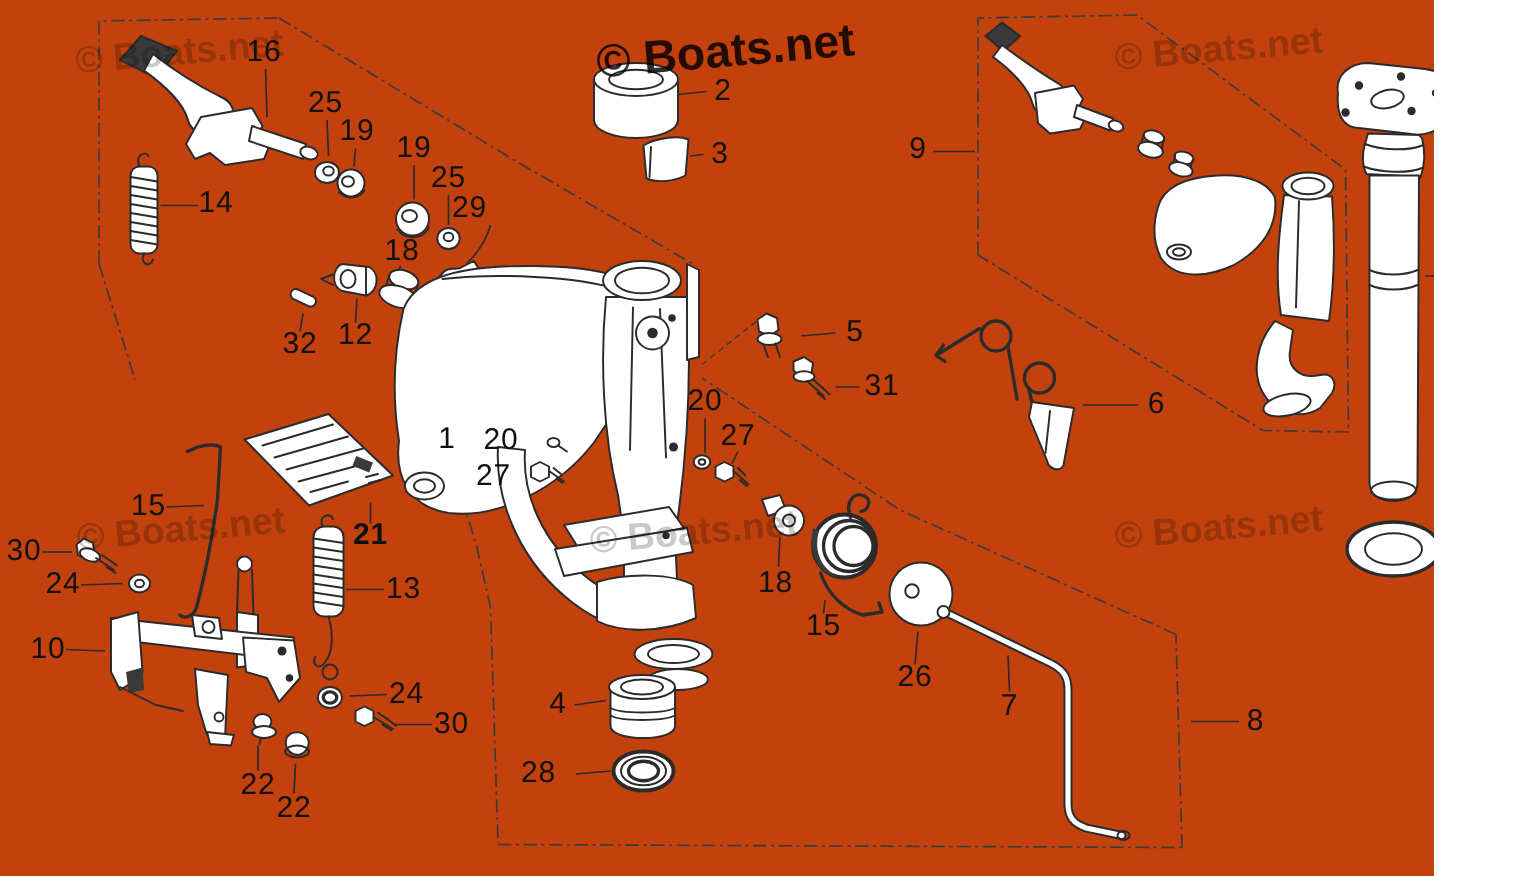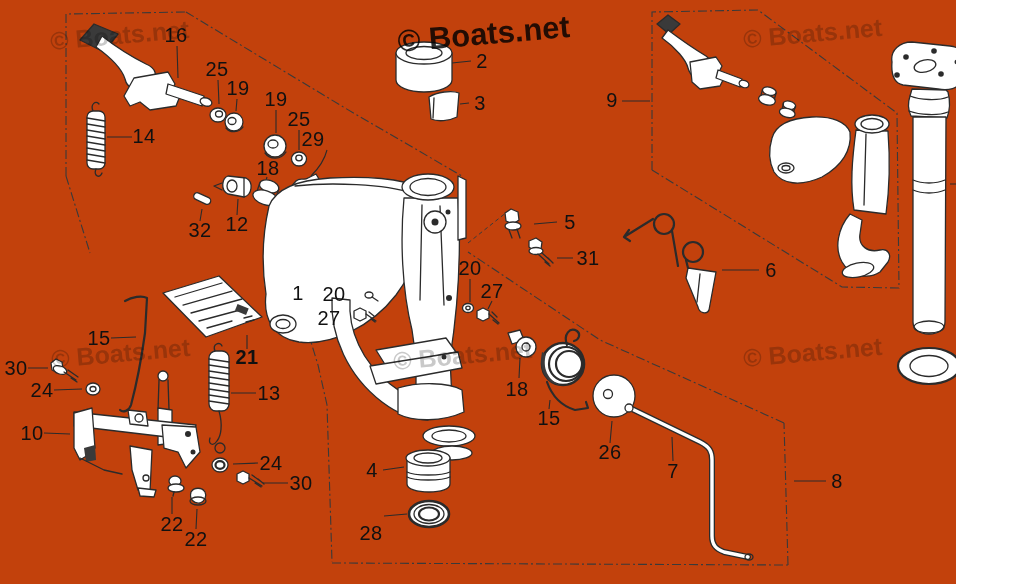--- a/index.html
+++ b/index.html
@@ -358,21 +358,21 @@
       <div class="callout" style="left: 247px; top: 357px; font-weight: bold;">21</div>
       <div class="callout" style="left: 269px; top: 393px;">13</div>
       <div class="callout" style="left: 16px; top: 368px;">30</div>
       <div class="callout" style="left: 42px; top: 390px;">24</div>
       <div class="callout" style="left: 32px; top: 433px;">10</div>
       <div class="callout" style="left: 271px; top: 463px;">24</div>
       <div class="callout" style="left: 301px; top: 483px;">30</div>
       <div class="callout" style="left: 172px; top: 524px;">22</div>
       <div class="callout" style="left: 196px; top: 539px;">22</div>
       <div class="callout" style="left: 372px; top: 470px;">4</div>
-      <div class="callout" style="left: 371px; top: 516px; margin-top: 17px;">28</div>
+      <div class="callout" style="left: 359px; top: 516px;">28</div>
       <div class="callout" style="left: 517px; top: 389px;">18</div>
       <div class="callout" style="left: 549px; top: 418px; text-align: center;">15</div>
       <div class="callout" style="left: 610px; top: 452px;">26</div>
       <div class="callout" style="left: 673px; top: 471px;">7</div>
       <div class="callout" style="left: 837px; top: 481px;">8</div>
       <div class="callout" style="left: 997px; top: 365px;">23</div>
       <div class="watermark dark" style="left: 396px; top: 24px; font-size: 31px;">© Boats.net</div>
       <div class="watermark light" style="left: 49px; top: 27px; font-size: 25px;">© Boats.net</div>
       <div class="watermark light" style="left: 742px; top: 25px; font-size: 25px;">© Boats.net</div>
       <div class="watermark light" style="left: 50px; top: 345px; font-size: 25px;">© Boats.net</div>

